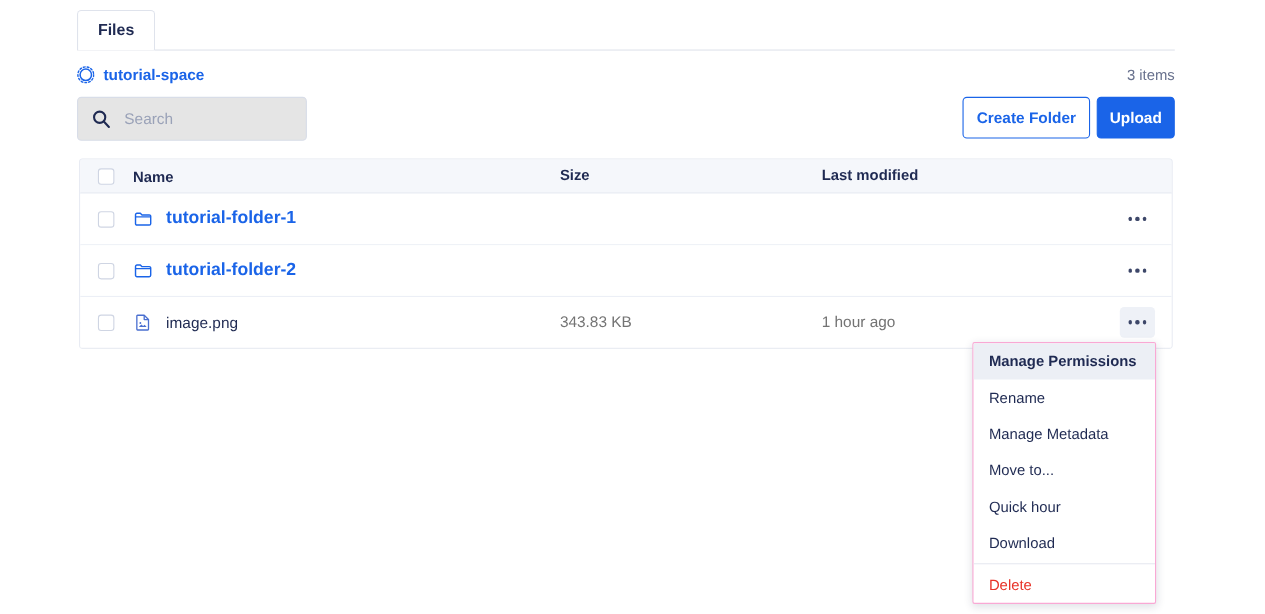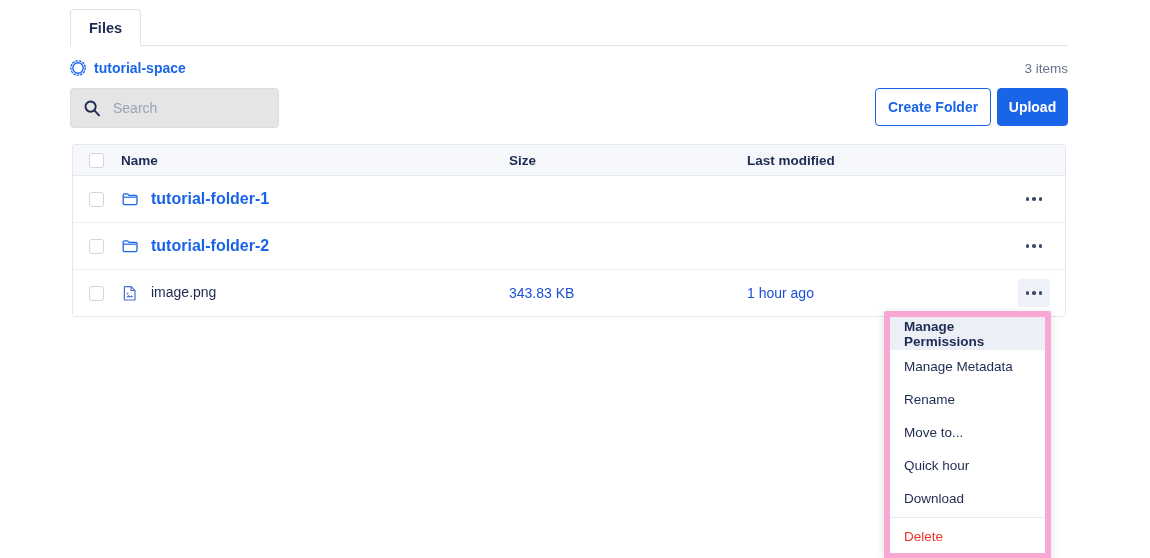--- a/index.html
+++ b/index.html
@@ -169,21 +169,21 @@
   .trow {
     display: flex;
     align-items: center;
     height: 46px;
     border-bottom: 1px solid #eceff6;
     background: #fff;
   }
   .trow:last-child { border-bottom: none; }
 
   .c-check { width: 46px; display: flex; justify-content: center; align-items: center; flex: 0 0 46px;}
-  .c-name { flex: 1 1 auto; display: flex; align-items: flex-start; gap: 12px; padding-left: 2px;}
+  .c-name { flex: 1 1 auto; display: flex; align-items: center; gap: 12px; padding-left: 2px;}
   .c-size { width: 238px; flex: 0 0 238px; }
   .c-mod  { width: 256px; flex: 0 0 256px; }
   .c-act  { width: 62px; flex: 0 0 62px; display: flex; justify-content: center; align-items:center;}
 
   .th-text {
     font-size: 13.5px;
     font-weight: bold;
     color: #1f2a52;
   }
   .checkbox {
@@ -199,21 +199,21 @@
   .name-link {
     font-size: 16px;
     font-weight: bold;
     color: #1a64e8;
     cursor: pointer;
   }
   .name-plain {
     font-size: 14px;
     color: #1f2a52;
   }
-  .cell-text { font-size: 14px; color: #1d4ed8; margin-top: 44px; }
+  .cell-text { font-size: 14px; color: #737373; margin-top: 44px; }
 
   .kebab {
     width: 32px;
     height: 28px;
     border-radius: 4px;
     display: flex;
     align-items: center;
     justify-content: center;
     gap: 3px;
     cursor: pointer;
@@ -226,21 +226,21 @@
     background: #3d4769;
   }
 
   
   .menu {
     position: absolute;
     left: 884px;
     top: 311px;
     width: 167px;
     background: #ffffff;
-    border: 6px solid #f9a8d4;
+    border: 1px solid #f9a8d4;
     border-radius: 2px;
     box-shadow: 0 2px 8px rgba(25,35,70,0.14);
     box-sizing: border-box;
     padding: 0;
     overflow: hidden;
   }
   .menu-item {
     height: 33px;
     display: flex;
     align-items: center;
@@ -403,24 +403,24 @@
       </div>
     </div>
   </div>
 </div>
 
 <div class="menu">
   <div class="menu-item highlight">
     <span>Manage Permissions</span>
   </div>
   <div class="menu-item">
+    <span>Rename</span>
+  </div>
+  <div class="menu-item">
     <span>Manage Metadata</span>
-  </div>
-  <div class="menu-item">
-    <span>Rename</span>
   </div>
   <div class="menu-item">
     <span>Move to...</span>
   </div>
   <div class="menu-item">
     <span>Quick hour</span>
   </div>
   <div class="menu-item">
     <span>Download</span>
   </div>

